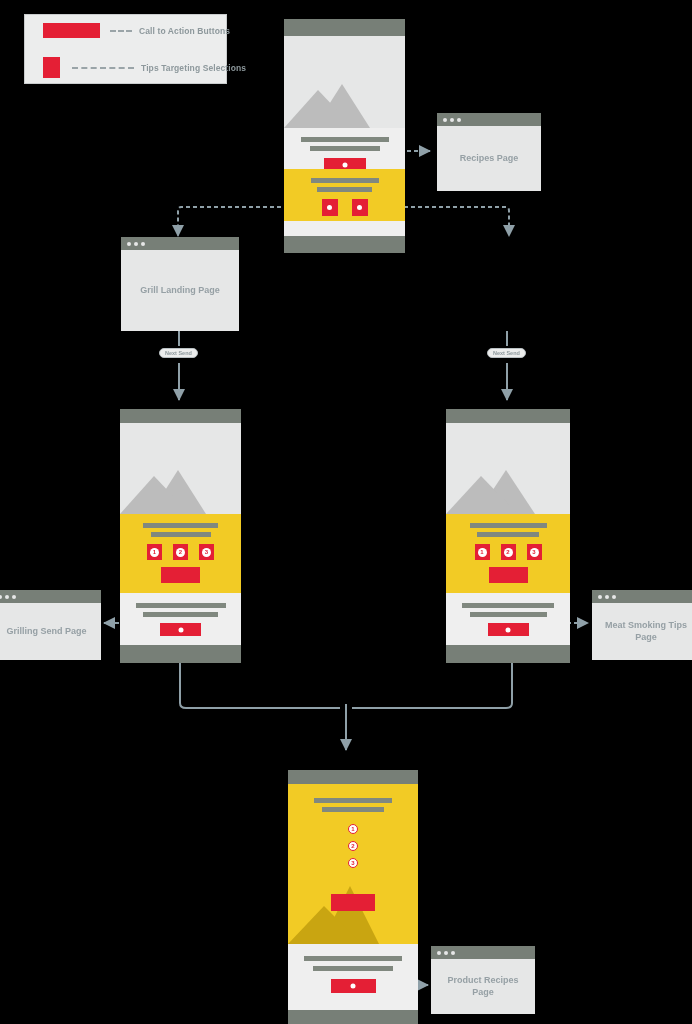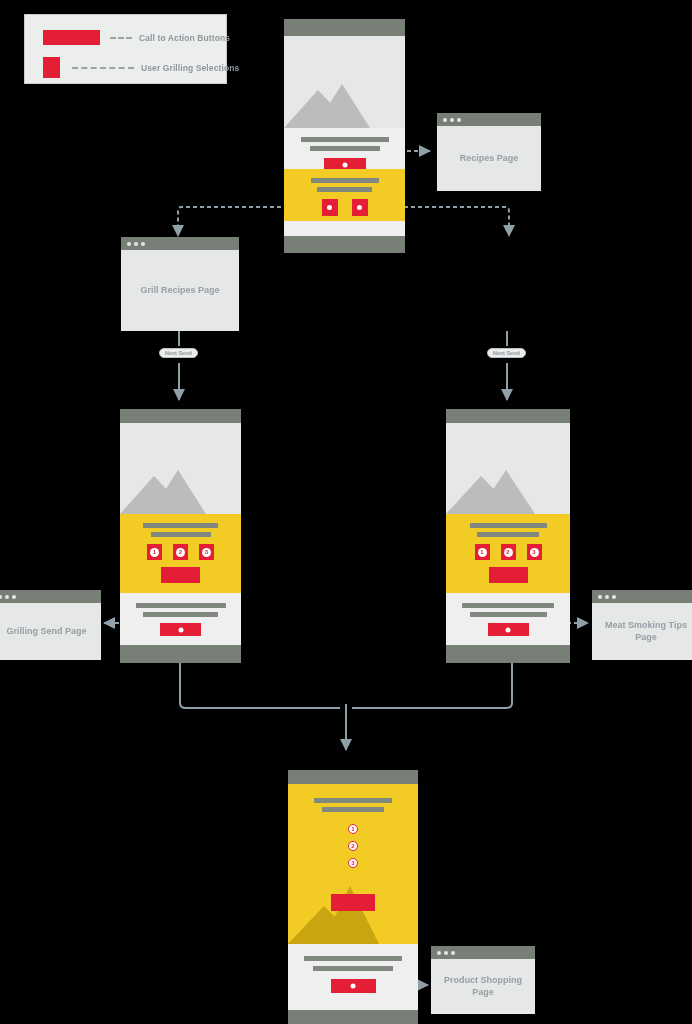--- a/index.html
+++ b/index.html
@@ -11,21 +11,21 @@
   }
   #canvas { position: relative; width: 692px; height: 1024px; }
 
   
   .legend {
     position: absolute; left: 24px; top: 14px;
     width: 203px; height: 70px;
     background: #eceded; border: 1px solid #c9cccd;
   }
   .legend-row { position: absolute; display: flex; align-items: center; }
-  .legend-row.r1 { left: 18px; top: 15px; text-align: center; }
+  .legend-row.r1 { left: 18px; top: 8px; text-align: center; }
   .legend-row.r2 { left: 18px; top: 42px; }
   .sw-wide { width: 57px; height: 15px; background: #e41f35; }
   .sw-small { width: 17px; height: 21px; background: #e41f35; }
   .ldash { height: 0; border-top: 2px dashed #9aa4a8; margin: 0 7px; }
   .ldash.w1 { width: 22px; margin-left: 10px; }
   .ldash.w2 { width: 62px; margin-left: 12px; }
   .legend-label {
     font-size: 8.5px; font-weight: bold; color: #8d989c;
     letter-spacing: .1px; white-space: nowrap;
   }
@@ -131,21 +131,21 @@
 
   <div class="legend">
     <div class="legend-row r1">
       <span class="sw-wide"></span>
       <span class="ldash w1"></span>
       <span class="legend-label">Call to Action Buttons</span>
     </div>
     <div class="legend-row r2">
       <span class="sw-small"></span>
       <span class="ldash w2"></span>
-      <span class="legend-label">User Grilling Selections</span>
+      <span class="legend-label">Tips Targeting Selections</span>
     </div>
   </div>
 
   <div class="phone" style="left:284px; top:19px; width:121px; height:234px;">
     <div class="bar-top" style="height:17px;"></div>
     <div class="screen" style="height:200px;">
       <div class="sect grey" style="height:92px;">
         <div class="mountains" style="height:62px;">
           <svg viewBox="0 0 121 62" preserveAspectRatio="none">
             <polygon points="30,62 58,18 86,62" fill="#bcbcbc"></polygon>
@@ -187,21 +187,21 @@
     </div>
   </div>
 
   <div class="browser" style="left:121px; top:237px; width:118px; height:94px;">
     <div class="browser-bar" style="height:13px;">
       <i></i>
         <i></i>
         <i></i>
     </div>
     <div class="browser-body">
-      <span class="browser-label">Grill Recipes Page</span>
+      <span class="browser-label">Grill Landing Page</span>
     </div>
   </div>
   <div class="pill" style="left:159px; top:348px;">Next Send</div>
 
   <div class="pill" style="left:487px; top:348px;">Next Send</div>
 
   <div class="phone" style="left:120px; top:409px; width:121px; height:254px;">
     <div class="bar-top" style="height:14px;"></div>
     <div class="screen" style="height:222px;">
       <div class="sect grey" style="height:91px;">
@@ -330,17 +330,17 @@
     <div class="bar-bottom" style="height:14px;"></div>
   </div>
 
   <div class="browser" style="left:431px; top:946px; width:104px; height:68px;">
     <div class="browser-bar" style="height:13px;">
       <i></i>
         <i></i>
         <i></i>
     </div>
     <div class="browser-body">
-      <span class="browser-label">Product Shopping Page</span>
+      <span class="browser-label">Product Recipes Page</span>
     </div>
   </div>
 
 </div>
 
 </body></html>

